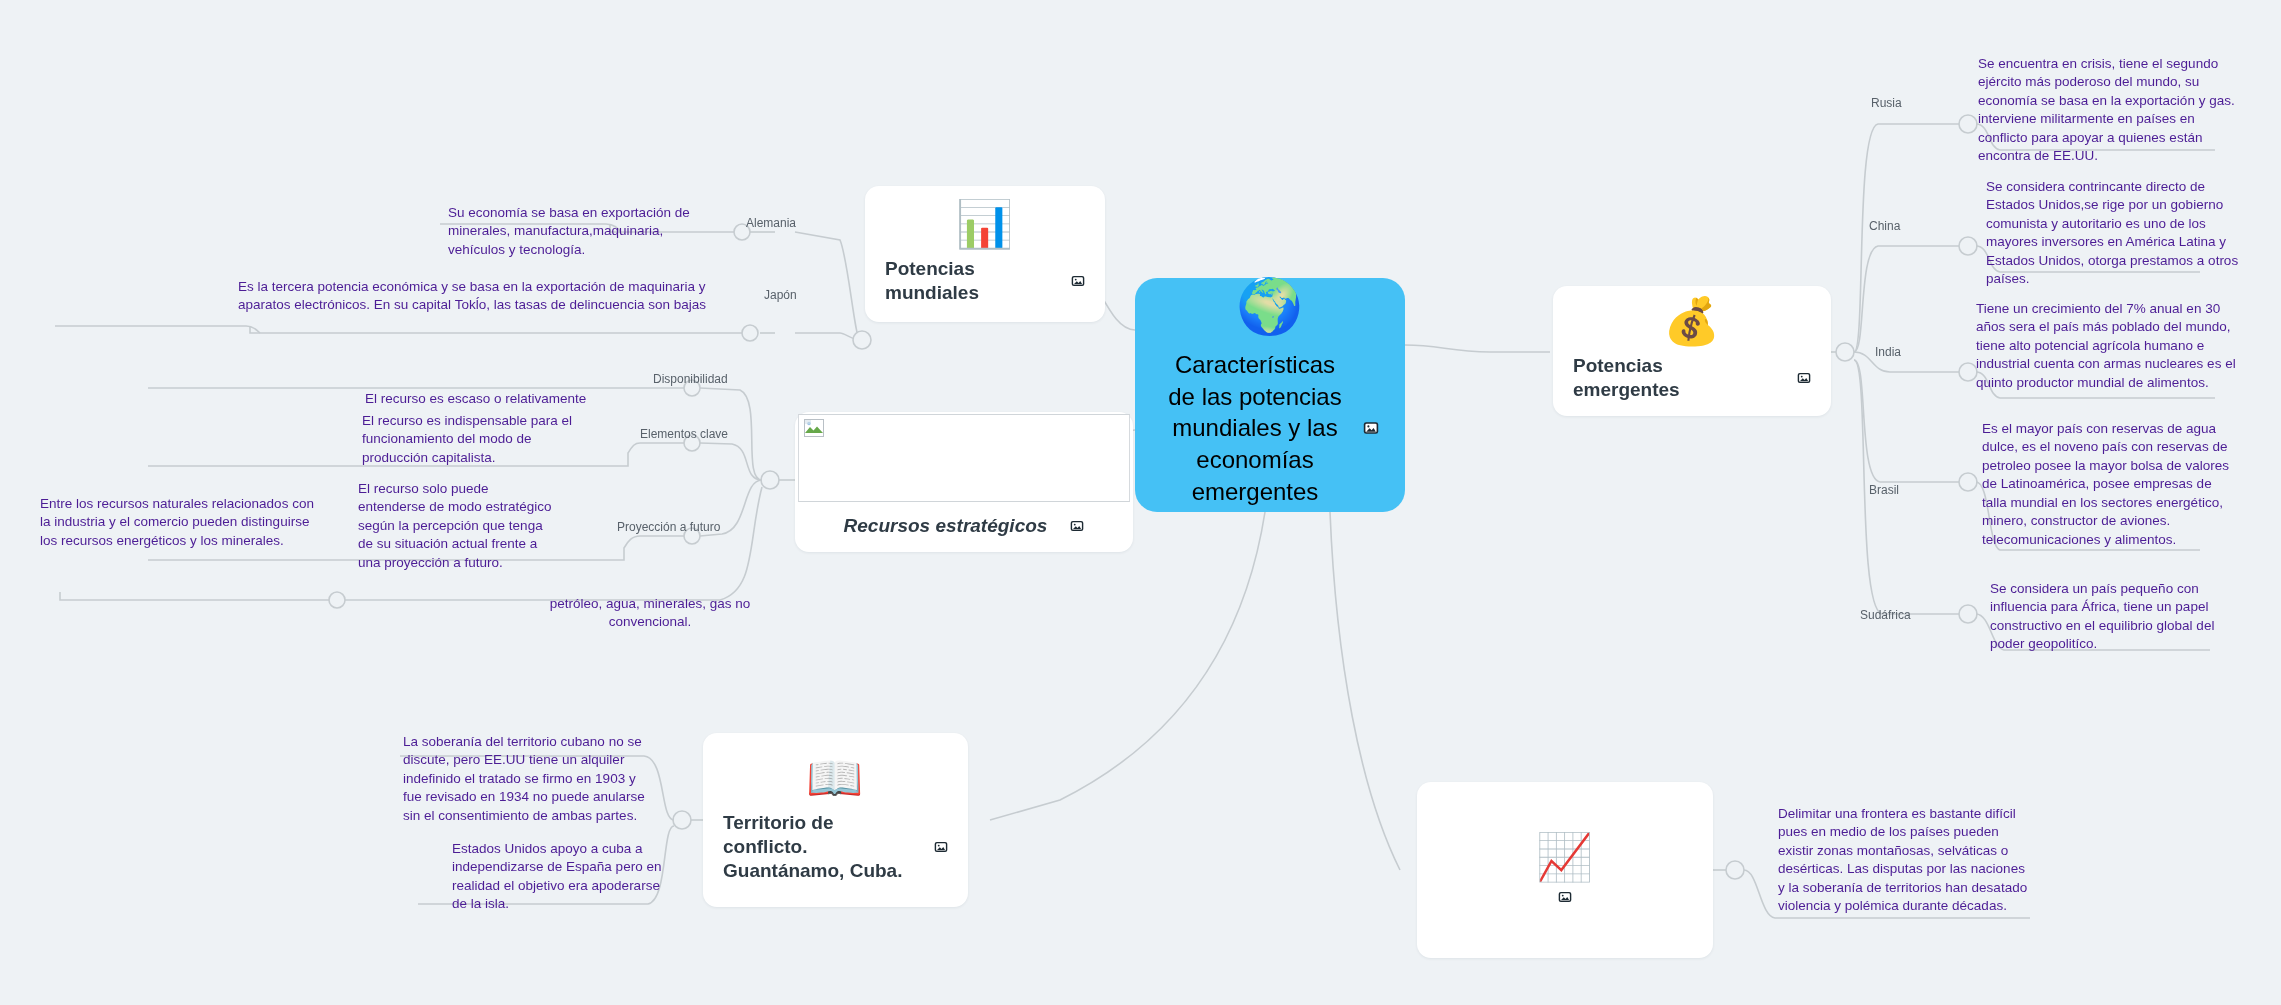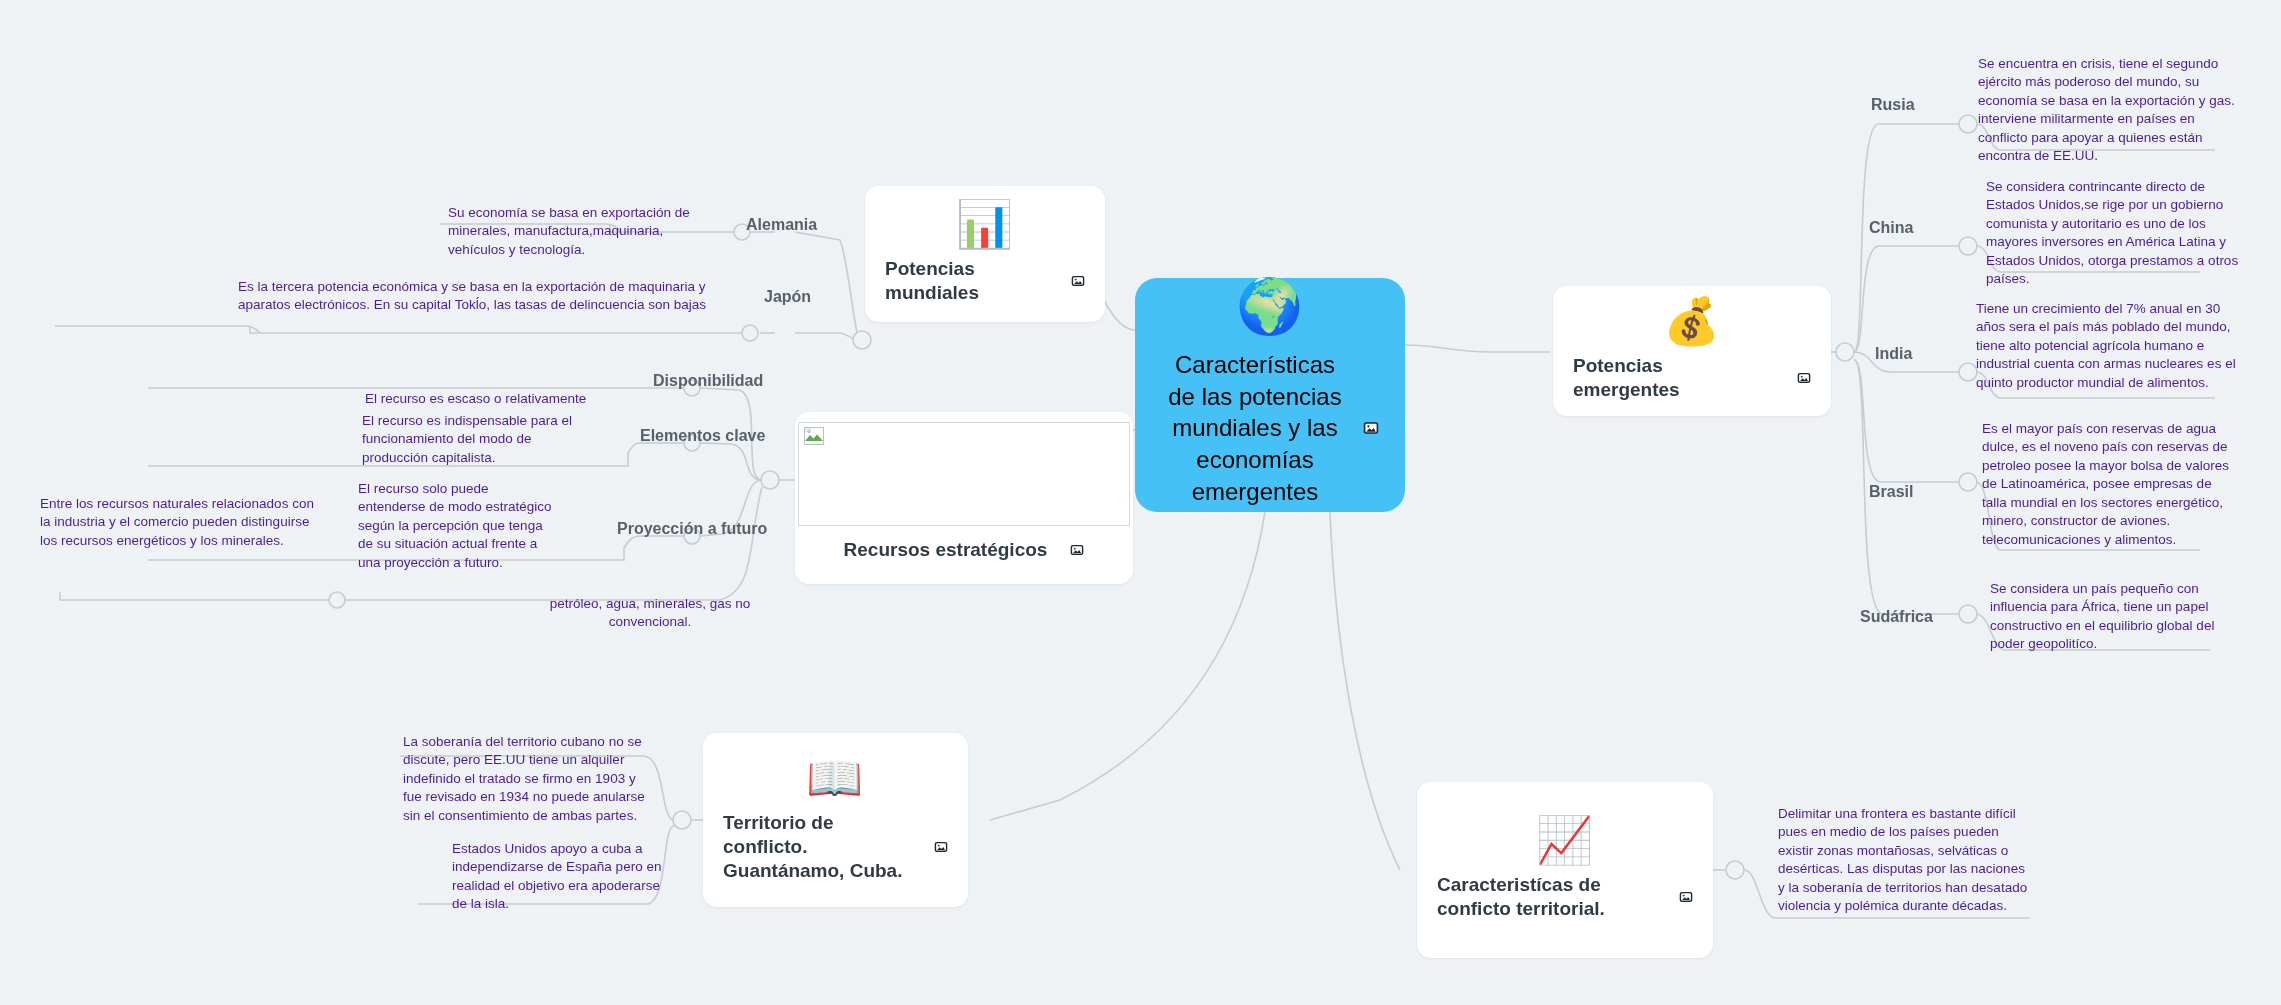--- a/index.html
+++ b/index.html
@@ -32,23 +32,22 @@
     font-size: 13.5px;
     line-height: 1.37;
     white-space: pre-line;
   }
 
   
   .branch-label {
     position: absolute;
     color: #5a6views;
     color: #58616a;
-    font-size: 16px;
+    font-size: 12px;
     white-space: nowrap;
-    font-weight: bold;
   }
 
   
   .card {
     position: absolute;
     background: #ffffff;
     border-radius: 14px;
     box-shadow: 0 1px 3px rgba(20,40,60,0.07);
     display: flex;
     flex-direction: column;
@@ -245,21 +244,21 @@
         <svg width="14" height="14" viewBox="0 0 16 16">
           <rect x="0.8" y="2.2" width="14.4" height="11.6" rx="2.4" fill="#1d2a33"></rect>
           <rect x="2.4" y="3.8" width="11.2" height="8.4" rx="1.2" fill="#ffffff"></rect>
           <circle cx="5.4" cy="6.4" r="1.05" fill="#1d2a33"></circle>
           <path d="M3.2 11.8 L6.6 8.2 L8.6 10.2 L10.6 8.0 L12.8 11.8 Z" fill="#1d2a33"></path>
         </svg>
       </span>
     </div>
   </div>
 
-  <div class="card" id="node-recursos" style="left:795px; top:412px; width:338px; height:172px; padding:2px 16px 14px 16px;">
+  <div class="card" id="node-recursos" style="left:795px; top:412px; width:338px; height:140px; padding:2px 16px 14px 16px;font-style:italic;">
     <div class="imgbox">
       <svg class="broken" viewBox="0 0 20 18">
         <rect x="0.5" y="0.5" width="19" height="17" fill="#ffffff" stroke="#b9c0c6" stroke-width="1"></rect>
         <path d="M1 14 L6 8 L9.5 11.5 L13 7.5 L19 14 Z" fill="#67a84a"></path>
         <circle cx="5" cy="4.5" r="1.8" fill="#9fc6e8"></circle>
         <path d="M1 1 L7 1 L7 5 L1 5 Z" fill="#cfdce6" opacity="0.55"></path>
       </svg>
     </div>
     <div class="title-row">
       <span class="title">Recursos estratégicos</span>
@@ -285,21 +284,20 @@
           <circle cx="5.4" cy="6.4" r="1.05" fill="#1d2a33"></circle>
           <path d="M3.2 11.8 L6.6 8.2 L8.6 10.2 L10.6 8.0 L12.8 11.8 Z" fill="#1d2a33"></path>
         </svg>
       </span>
     </div>
   </div>
 
   <div class="card" id="node-conflicto-territorial" style="left:1417px; top:782px; width:296px; height:176px;">
     <span class="emoji">📈</span>
     <div class="title-row">
-      <span class="title" style="max-width:226px;">Caracteristícas de conficto territorial.</span>
       <span class="img-badge">
         <svg width="14" height="14" viewBox="0 0 16 16">
           <rect x="0.8" y="2.2" width="14.4" height="11.6" rx="2.4" fill="#1d2a33"></rect>
           <rect x="2.4" y="3.8" width="11.2" height="8.4" rx="1.2" fill="#ffffff"></rect>
           <circle cx="5.4" cy="6.4" r="1.05" fill="#1d2a33"></circle>
           <path d="M3.2 11.8 L6.6 8.2 L8.6 10.2 L10.6 8.0 L12.8 11.8 Z" fill="#1d2a33"></path>
         </svg>
       </span>
     </div>
   </div>

